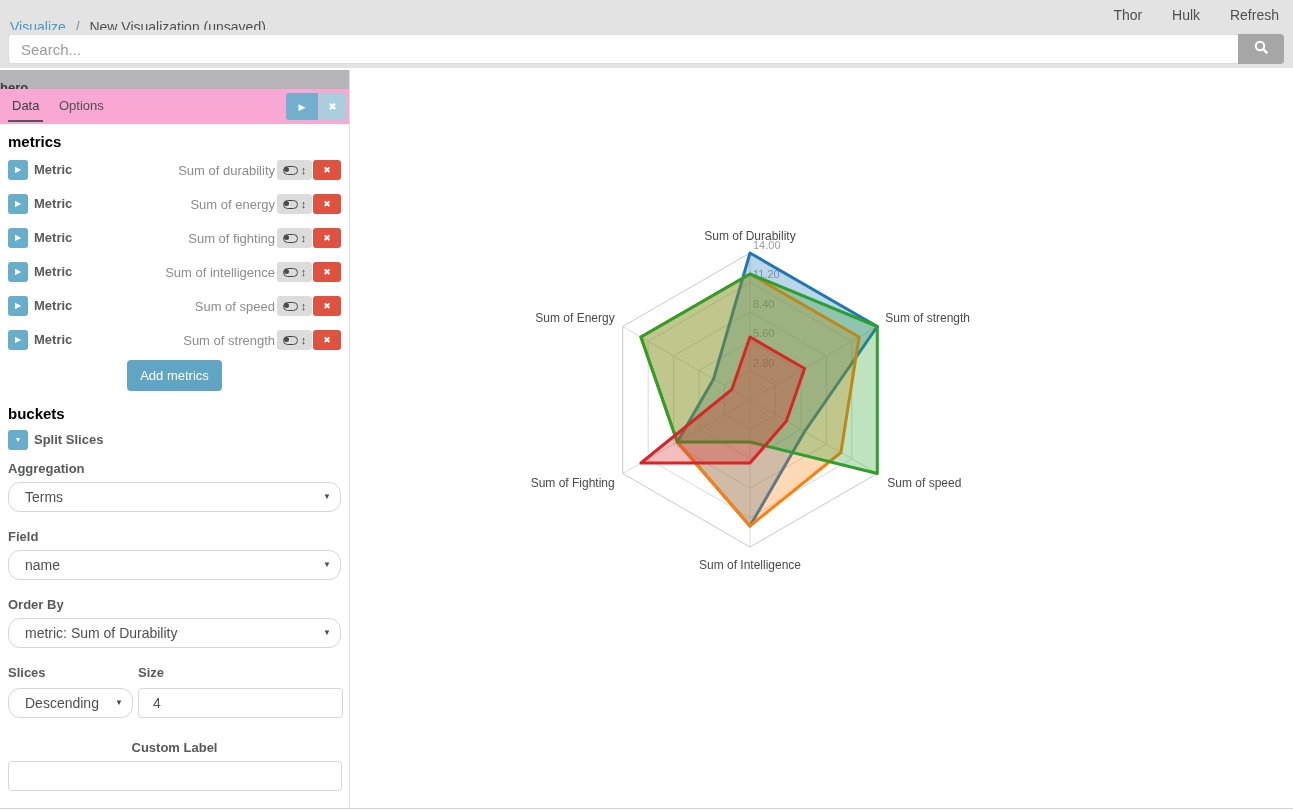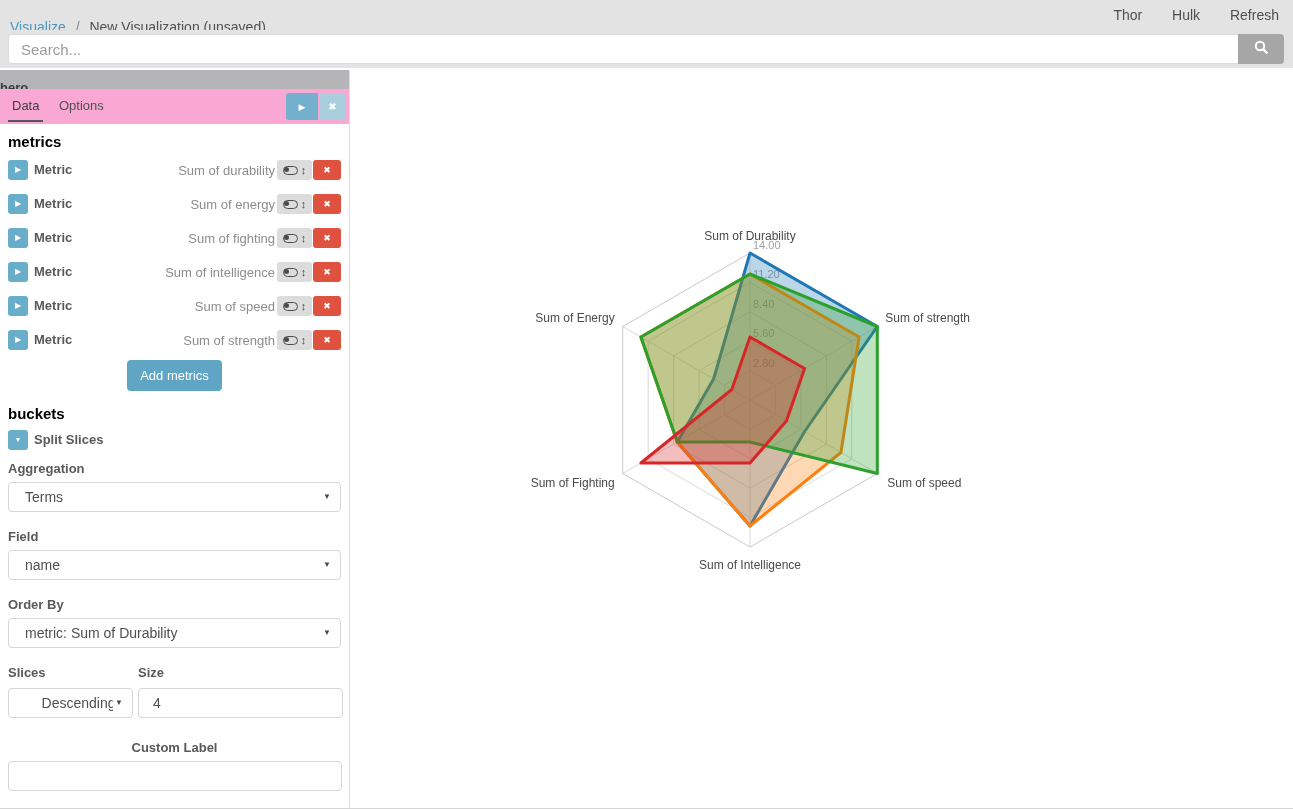--- a/index.html
+++ b/index.html
@@ -63,27 +63,27 @@
   .add-row { text-align:center; margin:3px 0 5px 0; }
   .add-metrics-btn { background:#61a5c4; color:#fff; border:none; border-radius:4px;
     font-size:13px; padding:8px 13px; cursor:pointer;
     font-family:"Liberation Sans", sans-serif; }
   .split-row { position:relative; height:28px; margin-top:2px; }
   .split-label { position:absolute; left:34px; top:5px; font-size:13px;
     font-weight:bold; color:#58595b; }
   .split-row .expand-btn { top:3px; }
   .form-label { font-size:13px; font-weight:bold; color:#58595b; margin:17px 8px 6px 8px; }
   .kselect { position:relative; height:30px; margin:0 8px; background:#fff;
-    border:1px solid #d6d6d6; border-radius:4px; font-size:14px; color:#4f4f4f;
+    border:1px solid #d6d6d6; border-radius:12px; font-size:14px; color:#4f4f4f;
     line-height:28px; padding-left:16px; cursor:pointer; }
   .kselect .caret { position:absolute; right:9px; top:0; font-size:8px; color:#4a4a4a; }
   .order-size-row { position:relative; margin:0 8px; height:76px; }
   .os-label { position:absolute; top:17px; font-size:13px; font-weight:bold; color:#58595b; }
   .order-label { left:0; } .size-label { left:130px; }
-  .order-select { position:absolute; left:0; top:40px; width:125px; margin:0;text-align:center; }
+  .order-select { position:absolute; left:0; top:40px; width:125px; margin:0; }
   .size-input { position:absolute; left:130px; top:40px; width:205px; height:30px;
     border:1px solid #d6d6d6; border-radius:4px; padding-left:14px; font-size:14px;
     color:#4f4f4f; outline:none; font-family:"Liberation Sans", sans-serif; }
   .custom-input { display:block; width:334px; height:30px; margin:0 8px;
     border:1px solid #d6d6d6; border-radius:4px; padding-left:10px; font-size:14px;
     color:#4f4f4f; outline:none; font-family:"Liberation Sans", sans-serif; }
   
   .circle-btn { position:absolute; width:15px; height:15px; border-radius:50%;
     background:#c9c9c9; border:none; cursor:pointer; display:flex;
     align-items:center; justify-content:center; padding:0; }

